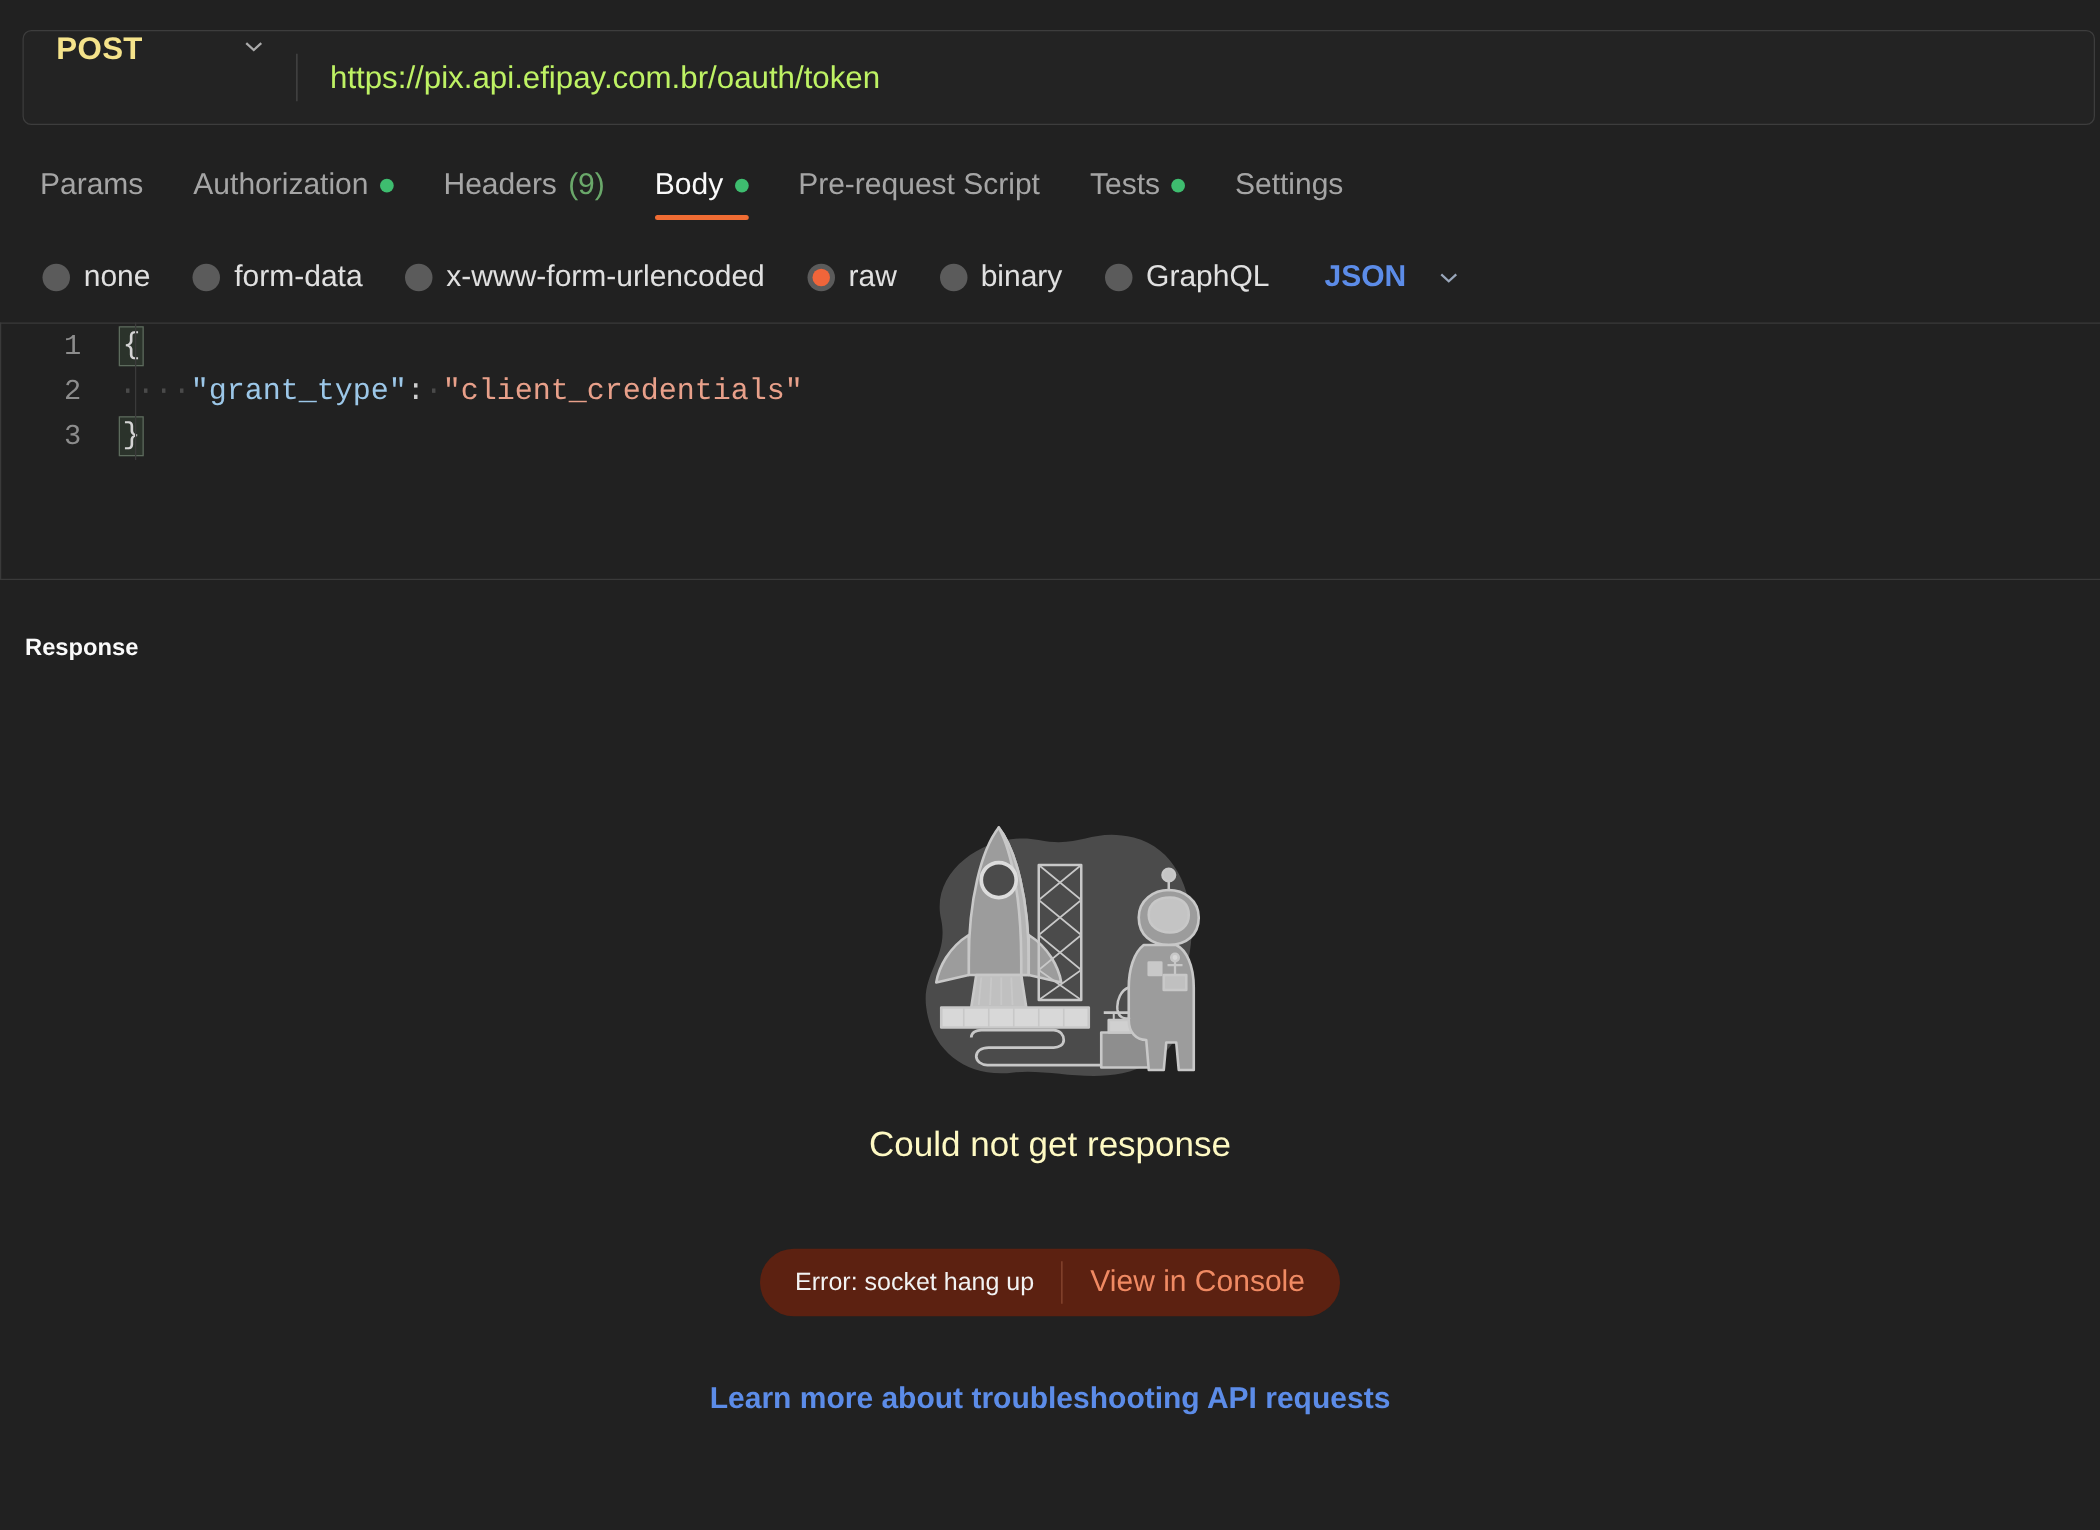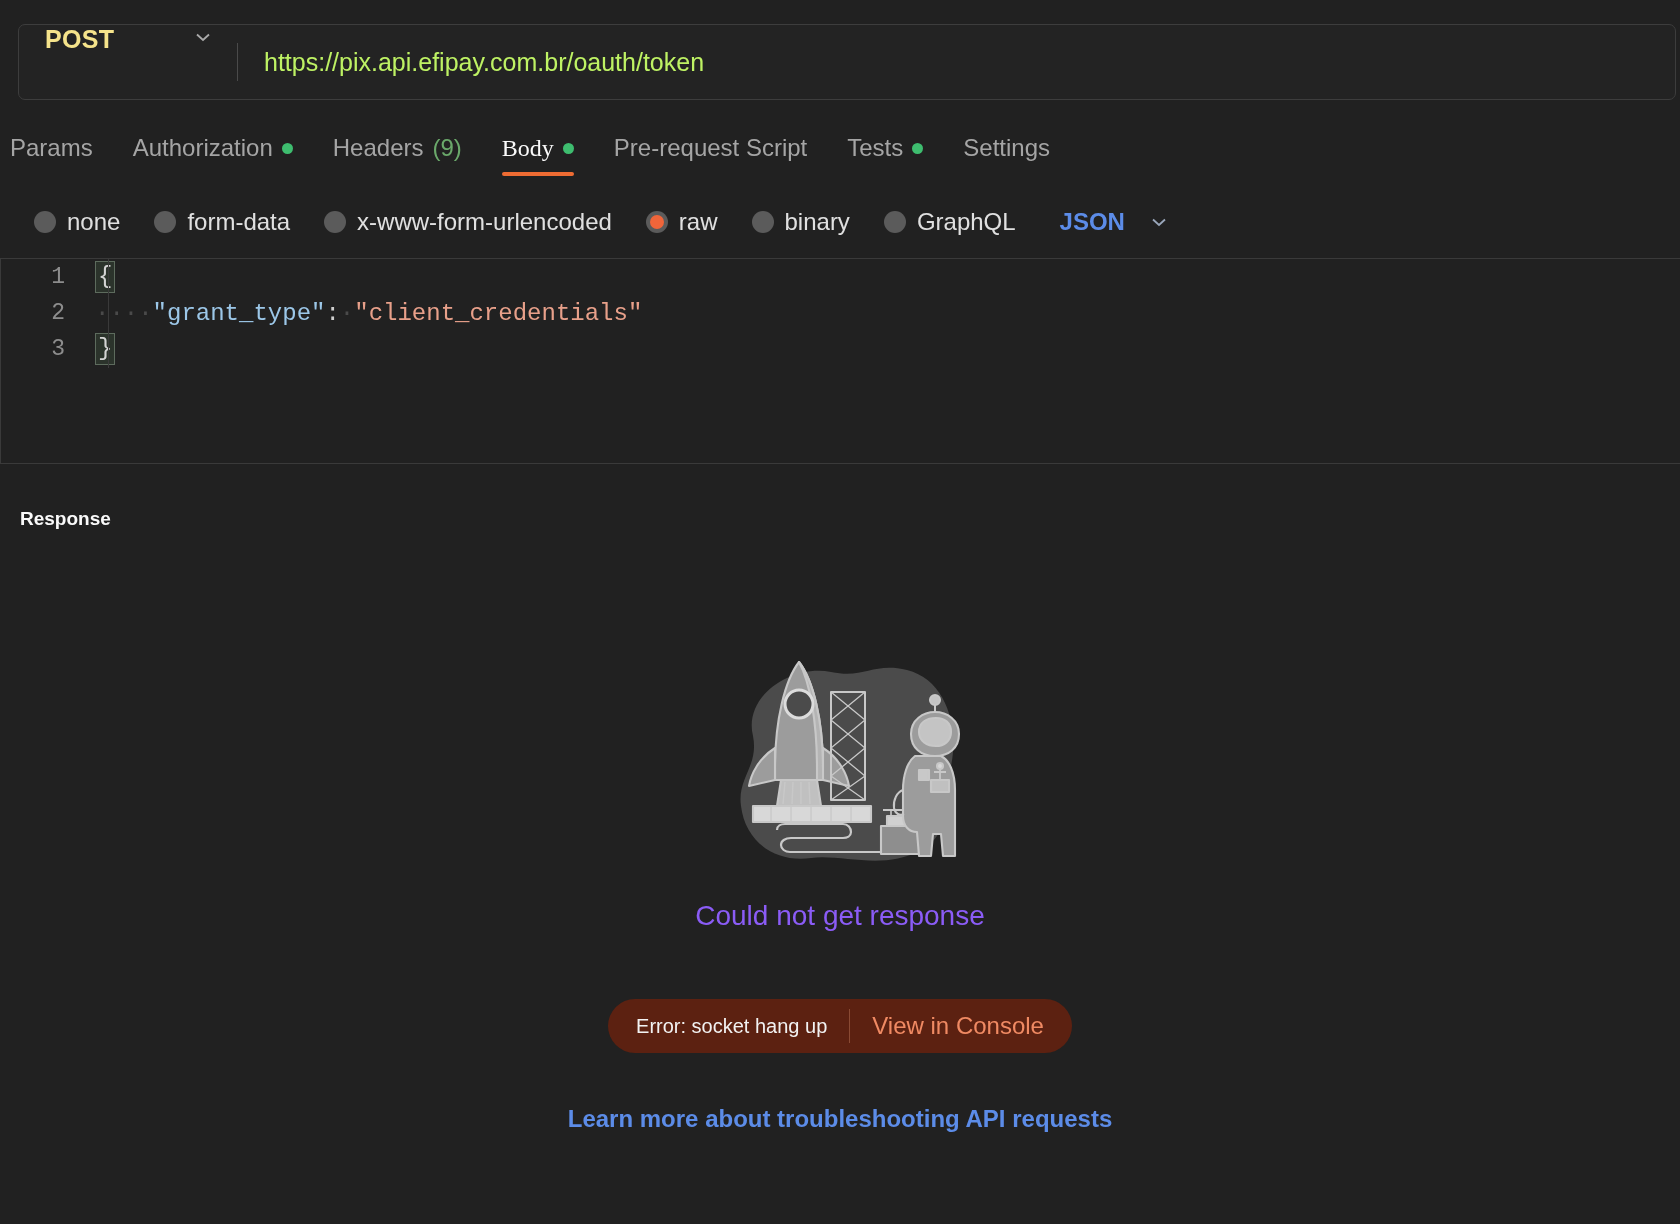--- a/index.html
+++ b/index.html
@@ -59,37 +59,37 @@
     white-space: nowrap;
   }
 
   
   .tabs {
     position: absolute;
     left: 0; top: 120px;
     width: 1680px; height: 62px;
     display: flex;
     align-items: flex-start;
-    padding-left: 10px;
+    padding-left: 32px;
     text-align: right;
   }
   .tab {
     position: relative;
     display: flex;
     align-items: center;
     gap: 9px;
     height: 56px;
     padding: 0 20px;
     color: #a5a5a5;
     font-size: 24px;
     cursor: pointer;
     white-space: nowrap;
   }
   .tab:first-child { padding-left: 0; }
-  .tab.active { color: #fafafa; font-family: Liberation Serif, serif; }
+  .tab.active { color: #fafafa; }
   .tab.active::after {
     content: "";
     position: absolute;
     left: 20px; right: 20px;
     bottom: 0;
     height: 4px;
     background: #ef6c33;
     border-radius: 2px;
   }
   .dot {
@@ -222,21 +222,21 @@
     display: flex;
     flex-direction: column;
     align-items: center;
   }
   .illus {
     margin-top: 95px;
     width: 250px; height: 240px;
   }
   .empty-title {
     margin-top: 20px;
-    color: #8b5cf6;
+    color: #fef9c3;
     font-size: 28px;
   }
   .error-banner {
     margin-top: 67px;
     height: 54px;
     background: #5c2111;
     border-radius: 27px;
     display: flex;
     align-items: center;
     padding: 0 28px;

